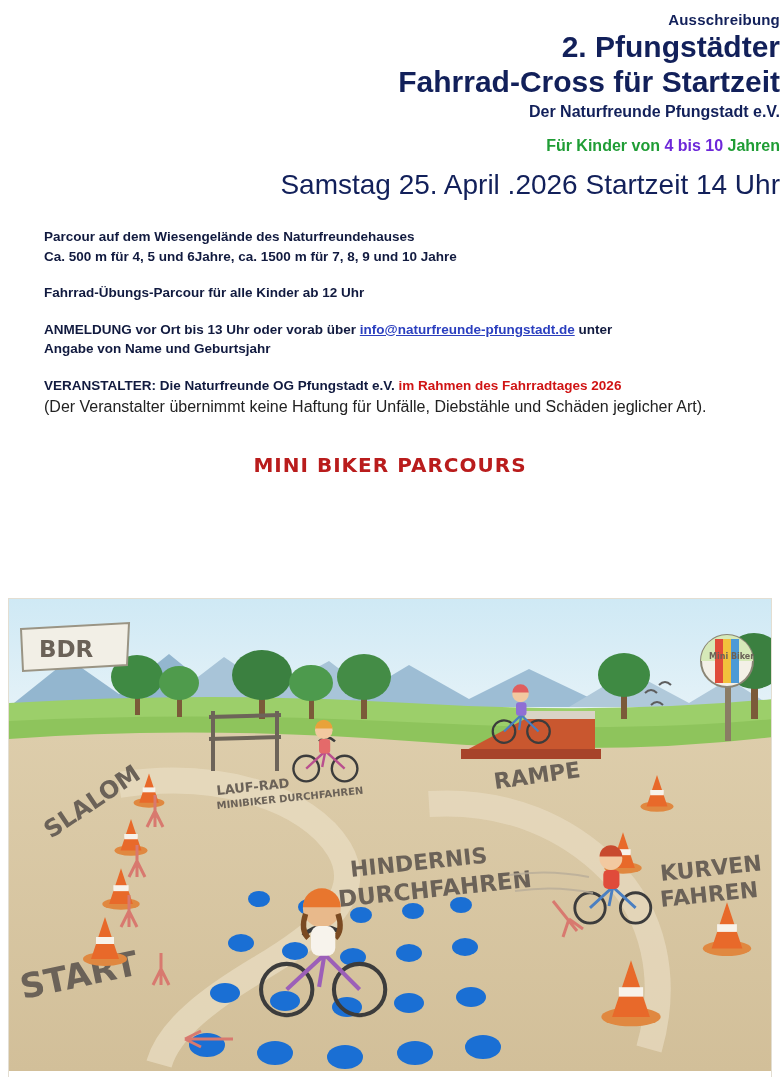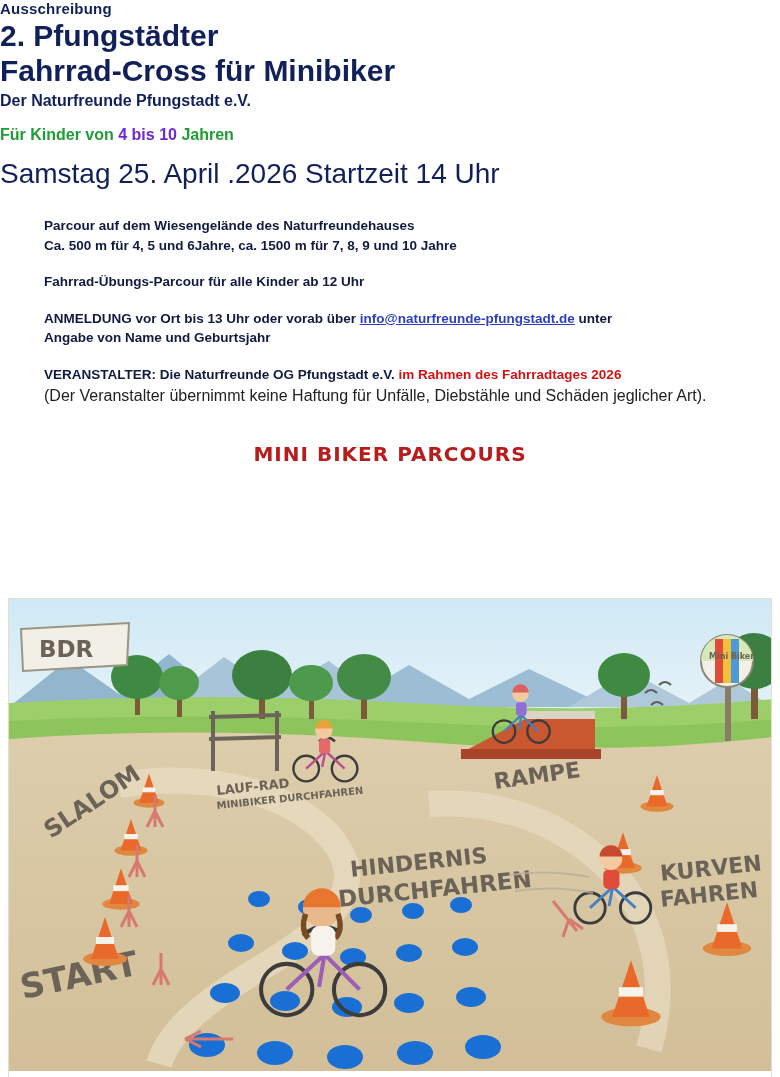--- a/index.html
+++ b/index.html
@@ -19,22 +19,22 @@
 
   .page {
     position: relative;
     width: 780px;
     height: 1077px;
     background: #ffffff;
   }
 
   
   .header {
-    text-align: left;
-    padding-top: 0;
+    text-align: right;
+    padding-top: 11px;
   }
   .kicker {
     font-size: 15px;
     font-weight: bold;
     color: #12205a;
     letter-spacing: 0.2px;
   }
   .title1, .title2 {
     font-size: 30px;
     font-weight: bold;
@@ -115,21 +115,21 @@
   }
 </style>
 </head>
 <body>
 
 <div class="page">
 
   <div class="header">
     <div class="kicker">Ausschreibung</div>
     <div class="title1">2. Pfungstädter</div>
-    <div class="title2">Fahrrad-Cross für Minibiker</div>
+    <div class="title2">Fahrrad-Cross für Startzeit</div>
     <div class="subtitle">Der Naturfreunde Pfungstadt e.V.</div>
     <div class="agegroup">
       <span class="green">Für Kinder von </span><span class="red">4 bis 10</span><span class="green"> Jahren</span>
     </div>
     <div class="datetime">Samstag 25. April .2026 Startzeit 14 Uhr</div>
   </div>
 
   <div class="body-text">
 
 

